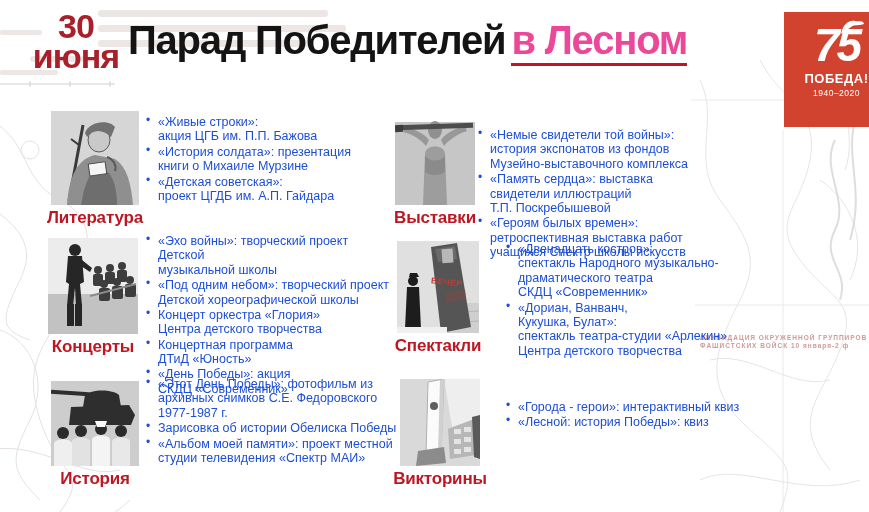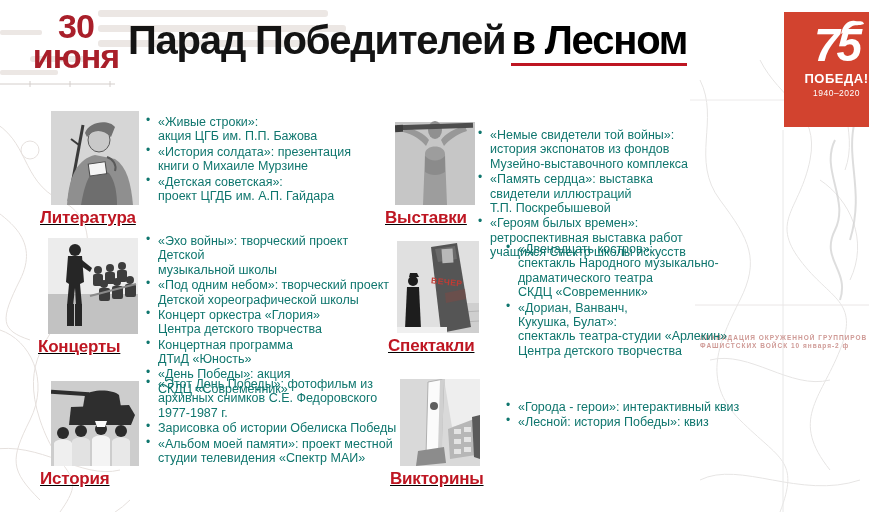--- a/index.html
+++ b/index.html
@@ -17,36 +17,36 @@
   
   .date-badge{
     position:absolute;left:18px;top:12px;width:116px;z-index:2;text-align:center;
     color:#a91f2a;font-weight:bold;font-size:34px;line-height:0.88;letter-spacing:-1px;
   }
   .page-title{
     position:absolute;left:128px;top:18px;z-index:2;display:flex;align-items:flex-start;gap:6px;
     font-weight:bold;font-size:40px;letter-spacing:-1.2px;line-height:1.1;white-space:nowrap;
   }
   .title-black{color:#141414;}
-  .title-red{color:#000000;border-bottom:3px solid #be1622;padding-bottom:1px;}
+  .title-red{color:#ec4899;border-bottom:3px solid #be1622;padding-bottom:1px;}
   .victory-logo{
     position:absolute;left:752px;top:12px;width:105px;height:115px;background:#d2432f;z-index:2;
     color:#fff;text-align:center;margin-left:32px;
   }
   .logo-num{position:relative;font-weight:bold;font-style:italic;font-size:46px;line-height:1;margin-top:10px;letter-spacing:-3px;}
   .logo-flag{position:absolute;left:55px;top:-4px;}
   .logo-word{font-weight:bold;font-size:13px;letter-spacing:0.5px;margin-top:3px;}
   .logo-years{font-size:8.5px;margin-top:2px;letter-spacing:0.5px;}
   
-  .figure{position:absolute;z-index:2;text-decoration:underline;}
+  .figure{position:absolute;z-index:2;text-align:center;}
   .figure .photo{display:block;margin:0 auto;}
   .figure-label{margin-top:3px;color:#be1622;font-weight:bold;font-size:17px;letter-spacing:-0.2px;}
   ul.items{
     position:absolute;z-index:2;margin:0;padding:0;list-style:none;
-    color:#0f766e;font-size:12.5px;line-height:1.15;
+    color:#1d4ed8;font-size:12.5px;line-height:1.15;
   }
   ul.items li{position:relative;padding-left:13px;margin-bottom:1px;white-space:pre-line;}
   ul.items li::before{content:"•";position:absolute;left:1px;top:-1px;font-size:12px;}
   
   #list-literature{left:145px;top:115px;width:245px;}
   #list-concerts{left:145px;top:234px;width:252px;}
   #list-history{left:145px;top:377px;width:252px;}
   #list-exhibitions{left:477px;top:108px;width:252px;margin-top:20px;}
   #list-performances{left:505px;top:242px;width:252px;}
   #list-quizzes{left:505px;top:380px;width:258px;margin-top:20px;}

